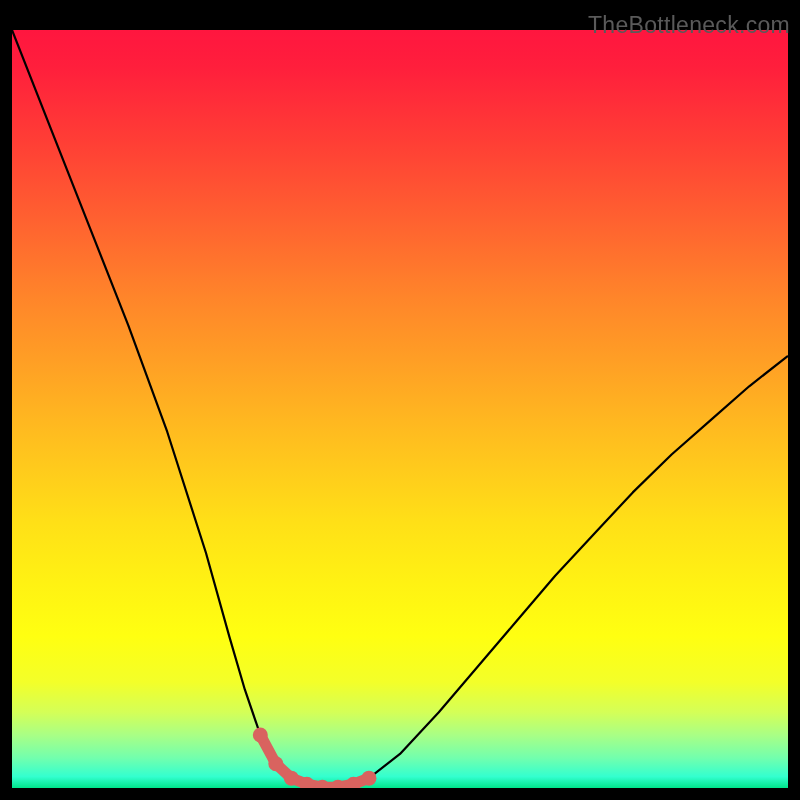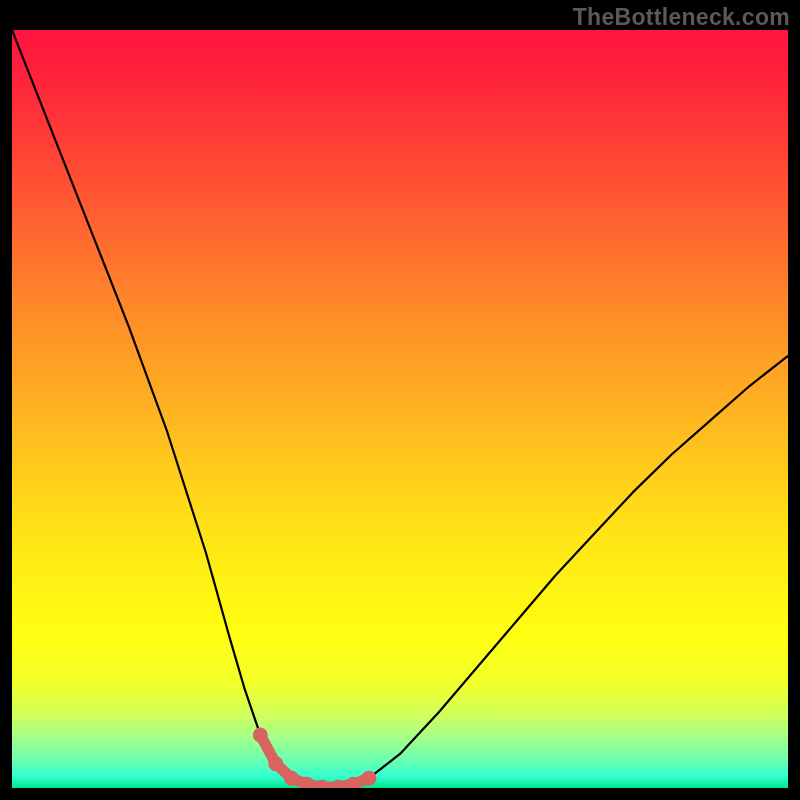--- a/index.html
+++ b/index.html
@@ -12,24 +12,24 @@
     font-family: Arial, Helvetica, sans-serif;
   }
   .frame {
     position: relative;
     width: 800px;
     height: 800px;
     background: #000;
   }
   .watermark {
     position: absolute;
-    top: 4px;
+    top: 12px;
     right: 10px;
     font-size: 23px;
-    font-weight: 700;
+    font-weight: 400;
     color: #5a5a5a;
     letter-spacing: 0.3px;
     z-index: 10;
   }
   .plot-area {
     position: absolute;
     left: 12px;
     top: 30px;
     width: 776px;
     height: 758px;

